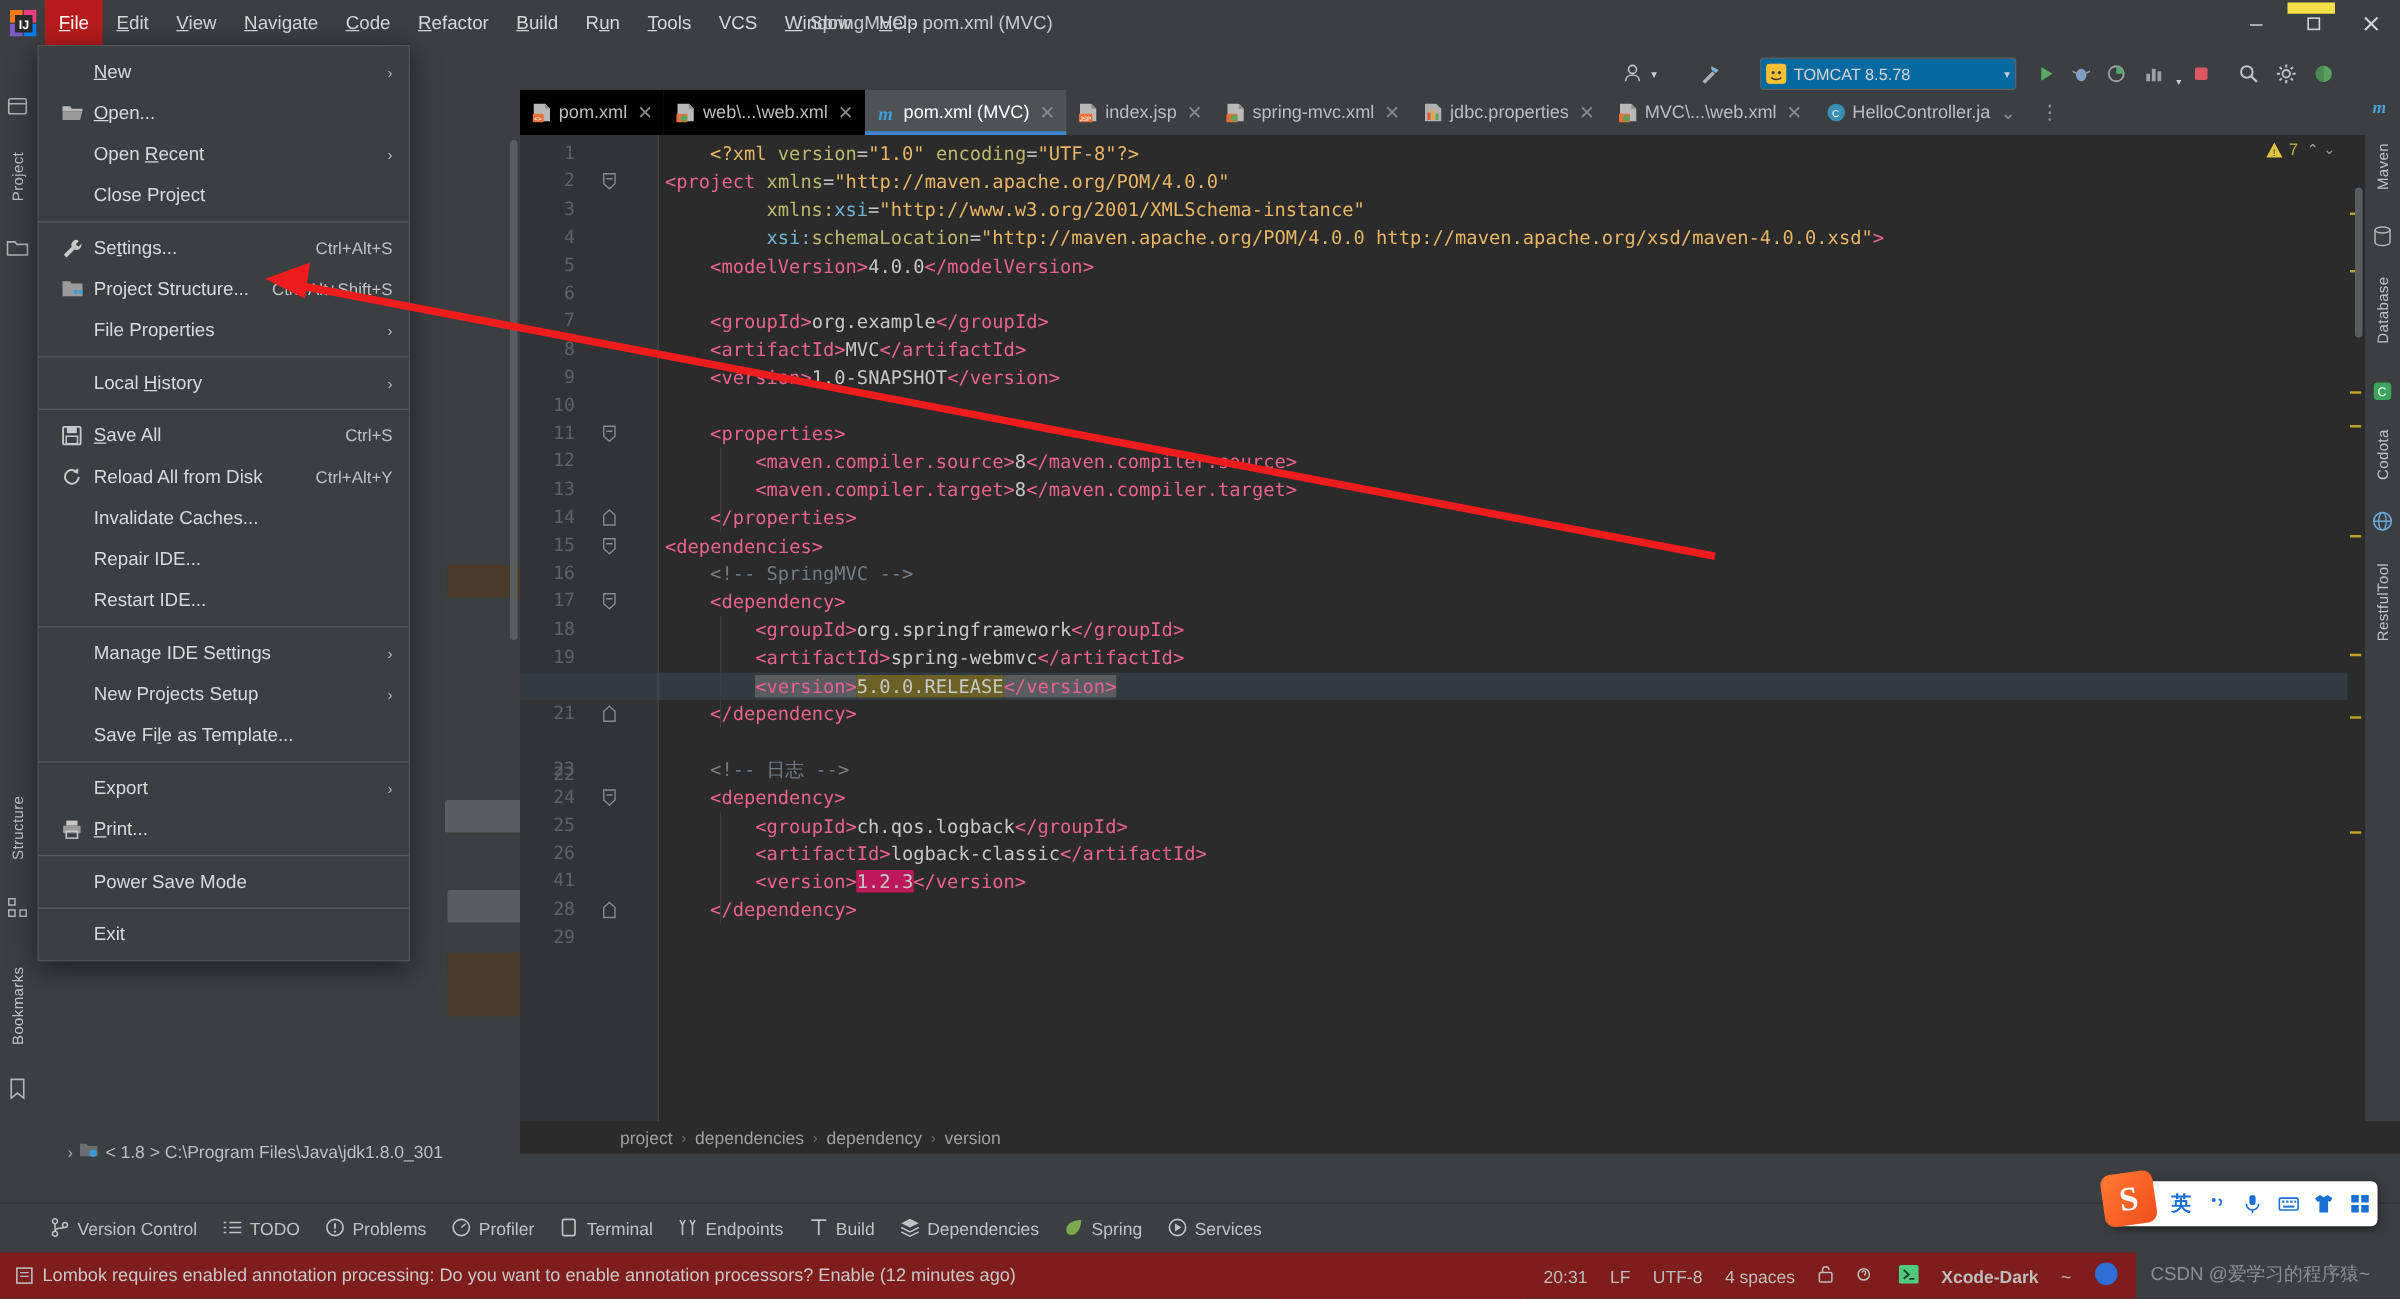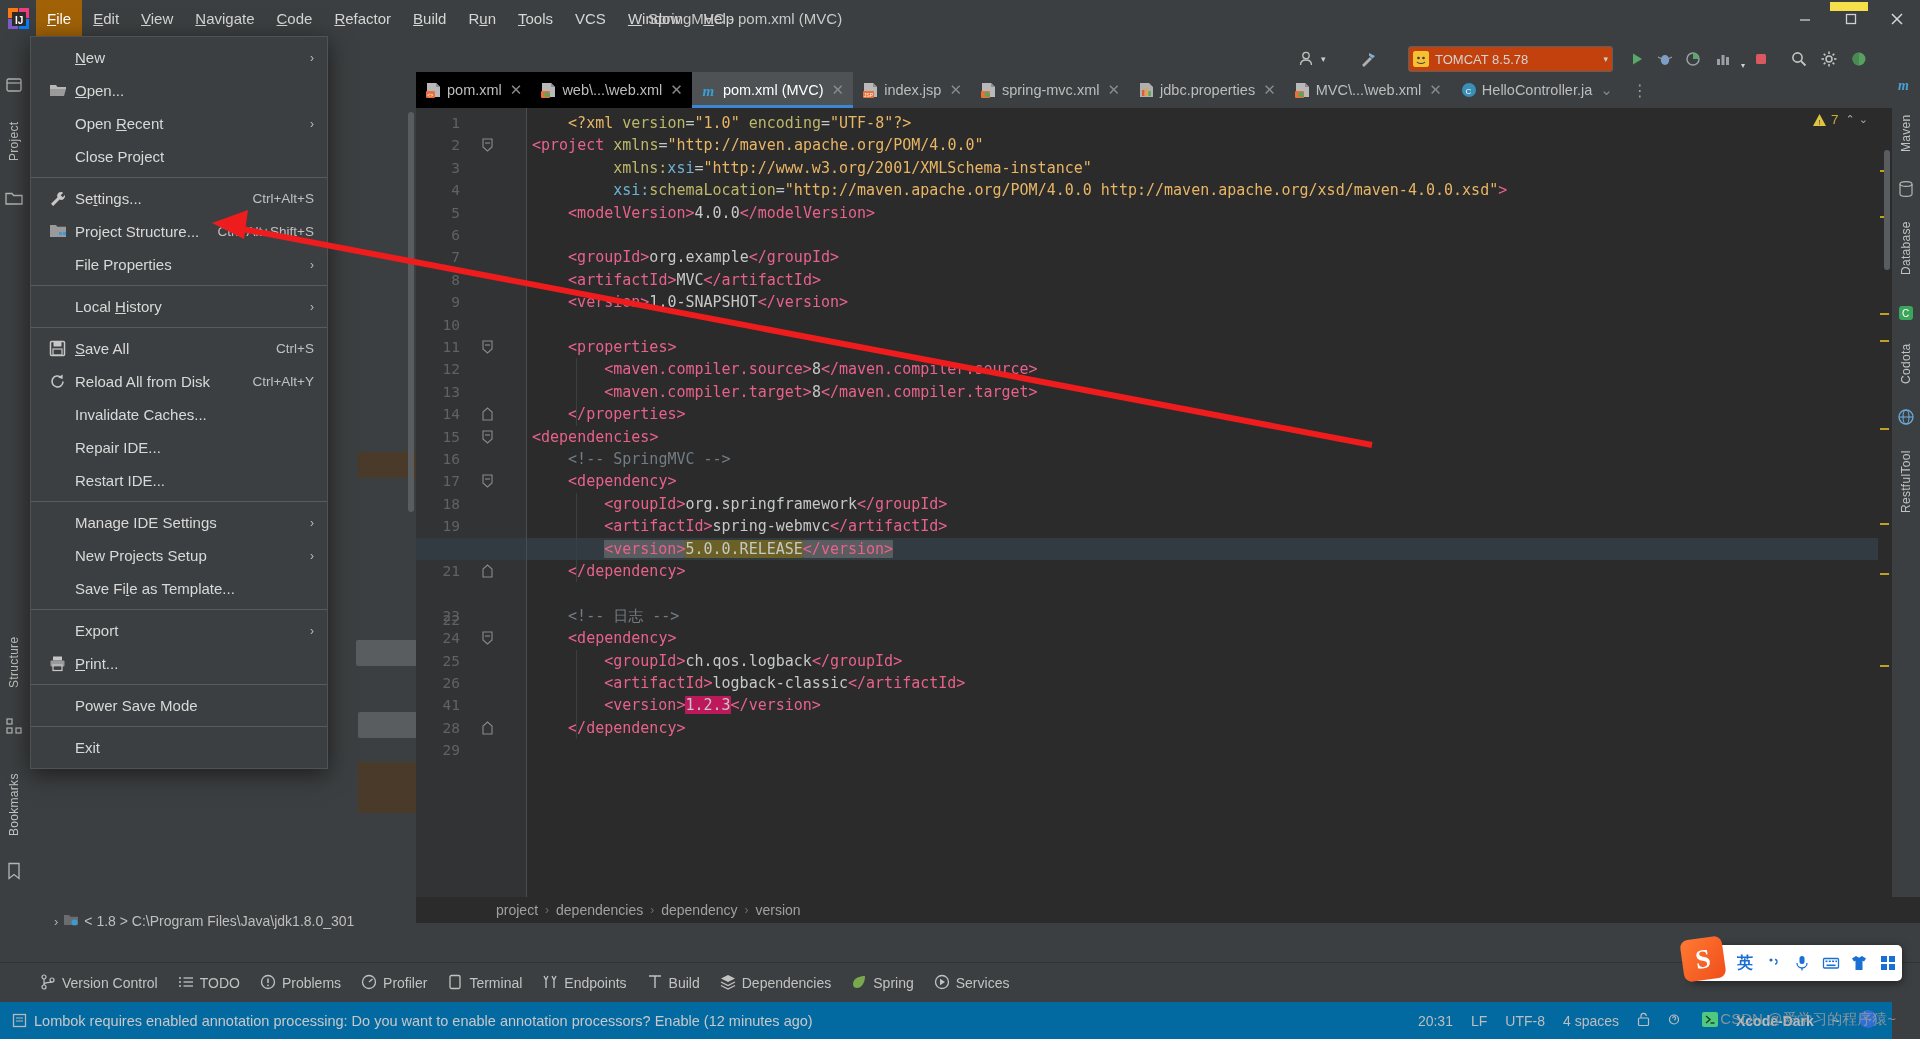--- a/index.html
+++ b/index.html
@@ -4,30 +4,30 @@
 <style>
   html,body{margin:0;padding:0;background:#2b2b2b;}
   body{width:1920px;height:1039px;overflow:hidden;font-family:"Liberation Sans",sans-serif;color:#bbbbbb;}
   #app{position:relative;width:1920px;height:1039px;background:#3c3f41;}
 
   
   .titlebar{position:absolute;left:0;top:0;width:1920px;height:38px;background:#3c3f41;display:flex;align-items:center;}
   .ij-logo{width:26px;height:26px;margin-left:6px;margin-right:4px;position:relative;flex:0 0 auto;}
   .menubar{display:flex;align-items:center;height:38px;}
   .menuitem{height:38px;line-height:38px;padding:0 11px;font-size:15px;color:#d6d6d6;white-space:nowrap;}
-  .menuitem.active{background:#a16207;color:#ffffff;}
+  .menuitem.active{background:#b91c1c;color:#ffffff;}
   .menuitem u{text-decoration:underline;}
   .title-text{position:absolute;left:648px;top:0;height:38px;line-height:38px;font-size:15px;color:#c9c9c9;white-space:nowrap;}
   .winbtns{position:absolute;right:0;top:0;height:38px;display:flex;align-items:center;}
   .winbtn{width:46px;height:38px;display:flex;align-items:center;justify-content:center;color:#d0d0d0;font-size:16px;}
   .yellowbar{position:absolute;right:52px;top:2px;width:38px;height:9px;background:#f5e04a;}
 
   
   .navbar{position:absolute;left:0;top:38px;width:1920px;height:34px;background:#3c3f41;border-bottom:1px solid #323232;}
-  .runcfg{position:absolute;left:1408px;top:46px;width:205px;height:26px;background:#c2410c;border:1px solid #5e6060;border-radius:3px;display:flex;align-items:center;padding:4px 4px;box-sizing:border-box;}
+  .runcfg{position:absolute;left:1408px;top:46px;width:205px;height:26px;background:#0369a1;border:1px solid #5e6060;border-radius:3px;display:flex;align-items:center;padding:4px 4px;box-sizing:border-box;}
   .runcfg .lbl{font-size:13px;color:#d4d4d4;margin-left:6px;}
   .tomcat-ico{width:16px;height:16px;border-radius:3px;background:#f1c40f;position:relative;flex:0 0 auto;}
   .chev{margin-left:auto;font-size:9px;color:#cfcfcf;}
   .tb-ico{position:absolute;top:46px;width:26px;height:26px;display:flex;align-items:center;justify-content:center;}
   .avatar-btn{position:absolute;left:1298px;top:46px;height:26px;display:flex;align-items:center;gap:3px;}
 
   
   .leftstrip{position:absolute;left:0;top:72px;width:28px;height:895px;background:#3c3f41;}
   .vtab{position:absolute;left:0;width:28px;color:#b4b4b4;font-size:12px;text-align:center;}
   .vtext{writing-mode:vertical-rl;transform:rotate(180deg);font-size:12px;color:#c2c2c2;letter-spacing:.3px;white-space:nowrap;}
@@ -84,21 +84,21 @@
   .mrow .mlbl{flex:0 0 auto;}
   .mrow .msc{position:absolute;right:13px;font-size:13.5px;color:#c0c0c0;}
   .mrow .marr{position:absolute;right:13px;font-size:12px;color:#b9b9b9;}
   .msep{height:1px;background:#585b5d;margin:4px 0;}
   .mrow u{text-decoration:underline;}
 
   
   .sdkline{position:absolute;left:28px;top:909px;width:388px;height:24px;display:flex;align-items:center;font-size:14px;color:#bfbfbf;gap:5px;}
   .toolwin{position:absolute;left:0;top:962px;width:1920px;height:40px;background:#3c3f41;border-top:1px solid #323232;display:flex;align-items:center;padding-left:40px;gap:20px;}
   .twbtn{display:flex;align-items:center;gap:6px;font-size:14px;color:#c2c2c2;white-space:nowrap;}
-  .statusbar{position:absolute;left:0;top:1002px;width:1892px;height:37px;background:#0369a1;display:flex;align-items:center;}
+  .statusbar{position:absolute;left:0;top:1002px;width:1709px;height:37px;background:#7f1d1d;display:flex;align-items:center;}
   .status-msg{font-size:14.5px;color:#c8c8c8;margin-left:34px;white-space:nowrap;}
   .status-right{position:absolute;right:14px;display:flex;align-items:center;gap:18px;font-size:14px;color:#bdbdbd;}
 
   
   .imebar{position:absolute;left:1690px;top:945px;width:212px;height:36px;background:#ffffff;border-radius:5px;display:flex;align-items:center;box-shadow:0 2px 8px rgba(0,0,0,.5);z-index:70;}
   .ime-ico{width:20px;height:20px;margin:0 5px;display:flex;align-items:center;justify-content:center;color:#1a6fd4;font-size:15px;}
   .sogou{position:absolute;left:1682px;top:938px;width:42px;height:42px;background:linear-gradient(135deg,#ff7a33,#f04e1a);border-radius:8px;transform:rotate(-8deg);display:flex;align-items:center;justify-content:center;color:#fff;font-size:27px;font-weight:bold;z-index:71;font-family:"Liberation Serif",serif;}
 
   .watermark{position:absolute;right:24px;top:1010px;font-size:15px;color:#9c9c9c;opacity:.85;z-index:72;white-space:nowrap;}
 

